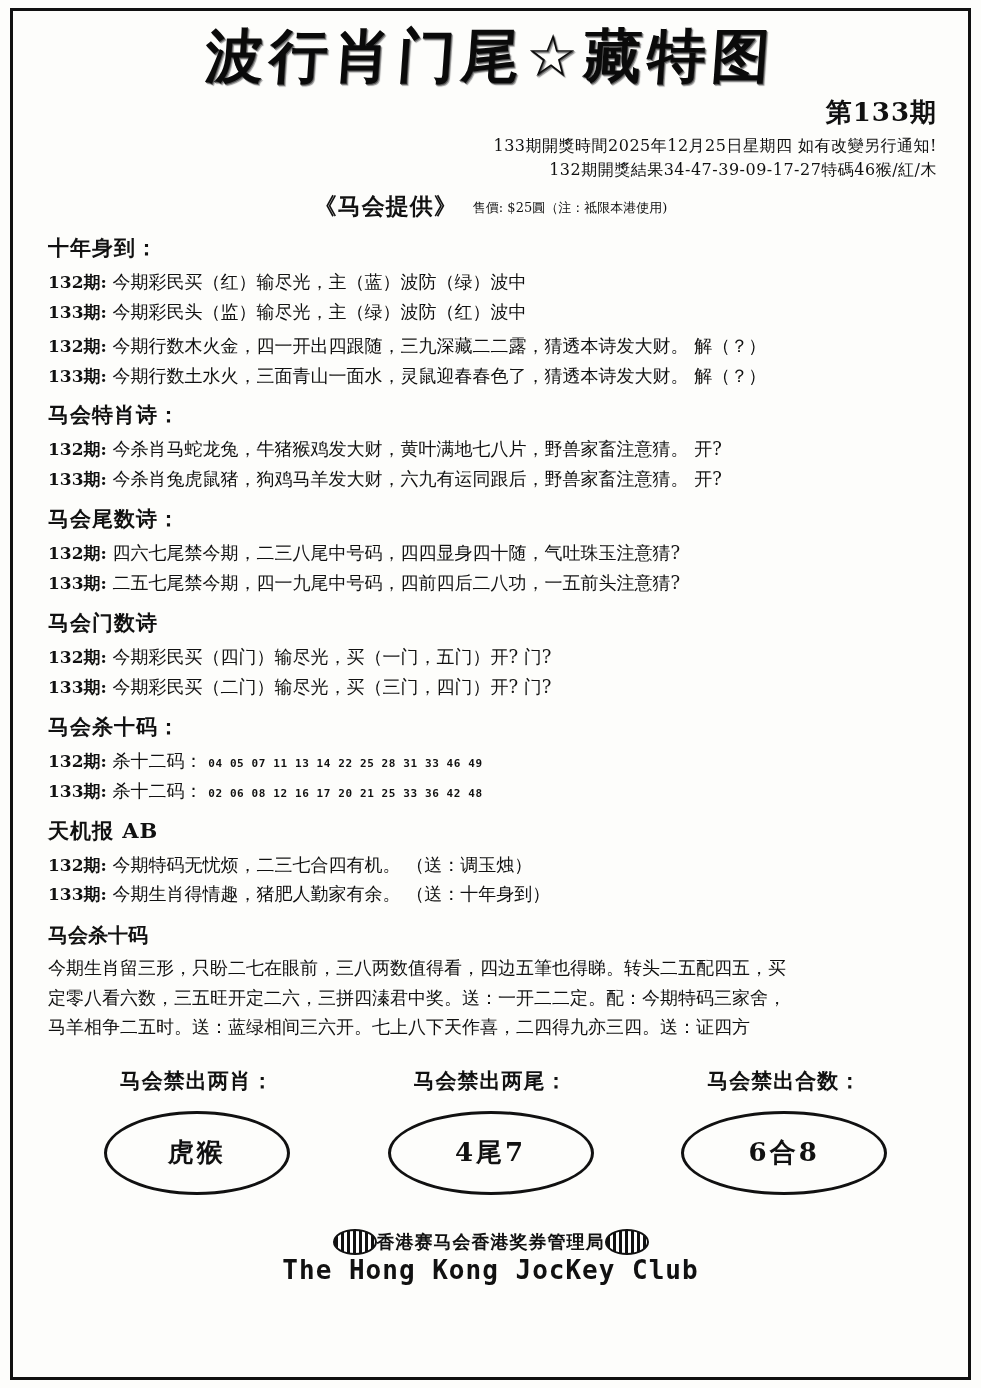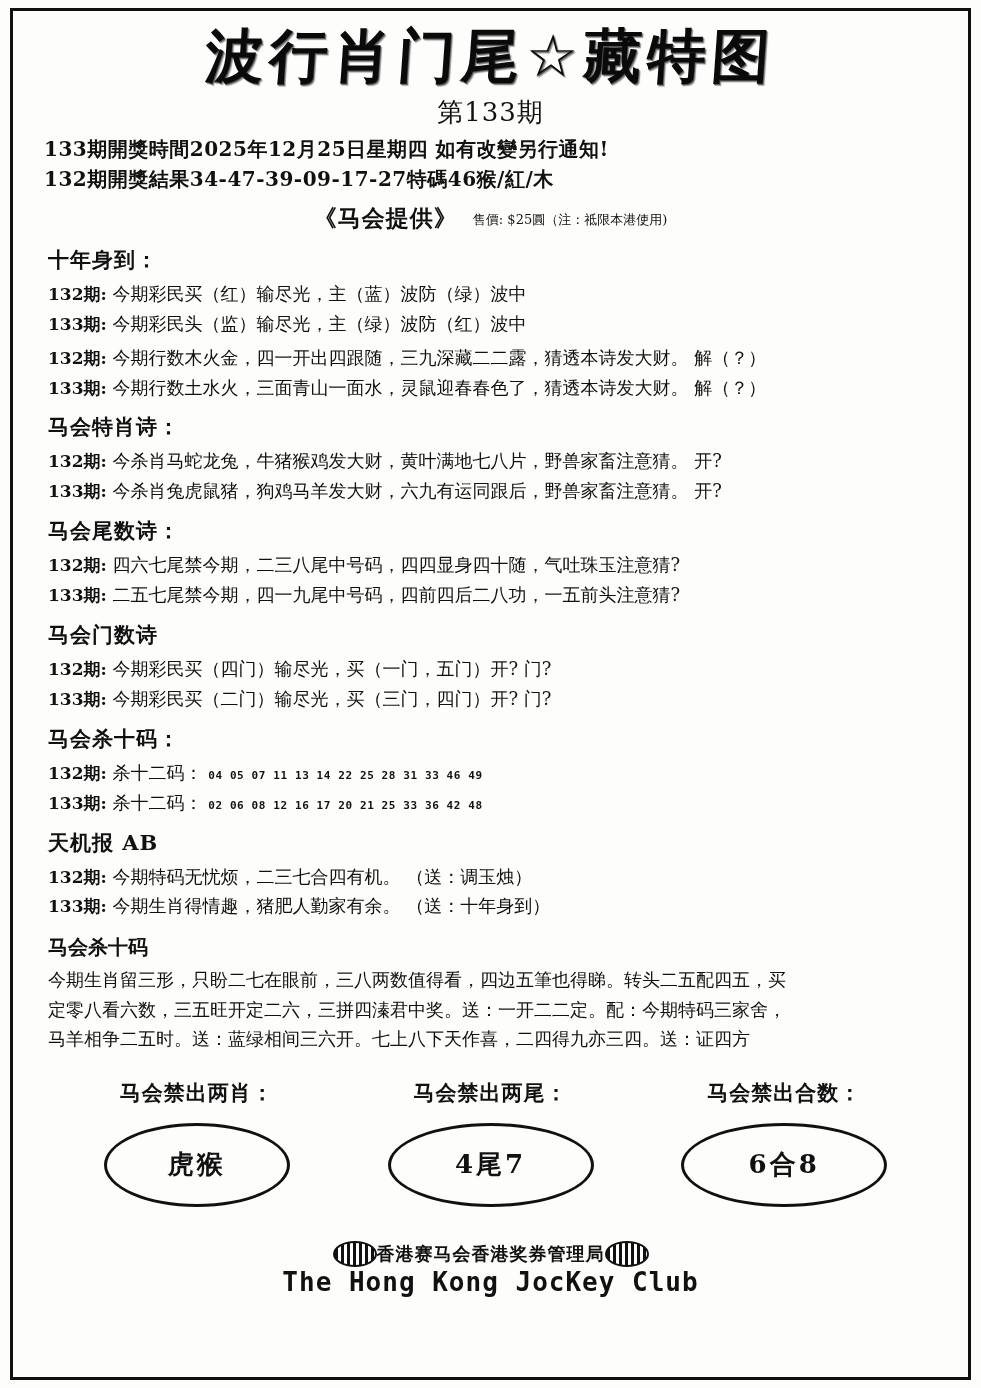--- a/index.html
+++ b/index.html
@@ -39,30 +39,30 @@
     font-weight: bold;
     font-size: 58px;
     letter-spacing: 6px;
     line-height: 1.05;
     margin: 8px 0 2px 0;
     color: #0a0a0a;
     text-shadow: 1px 1px 0 #555, 2px 2px 1px #999;
     transform: skewX(-4deg);
   }
   .issue {
-    text-align: center;
-    font-weight: normal;
+    text-align: right;
+    font-weight: bold;
     font-size: 26px;
     margin: 8px 0 6px 0;
     letter-spacing: 1px;
   }
   .draw-line {
-    text-align: left;
-    font-size: 20px;
-    font-weight: bold;
+    text-align: right;
+    font-size: 16px;
+    font-weight: normal;
     margin: 3px 0;
     letter-spacing: 0.5px;
   }
   .provider-row {
     text-align: center;
     margin: 10px 0 6px 0;
   }
   .provider {
     font-size: 23px;
     font-weight: bold;

